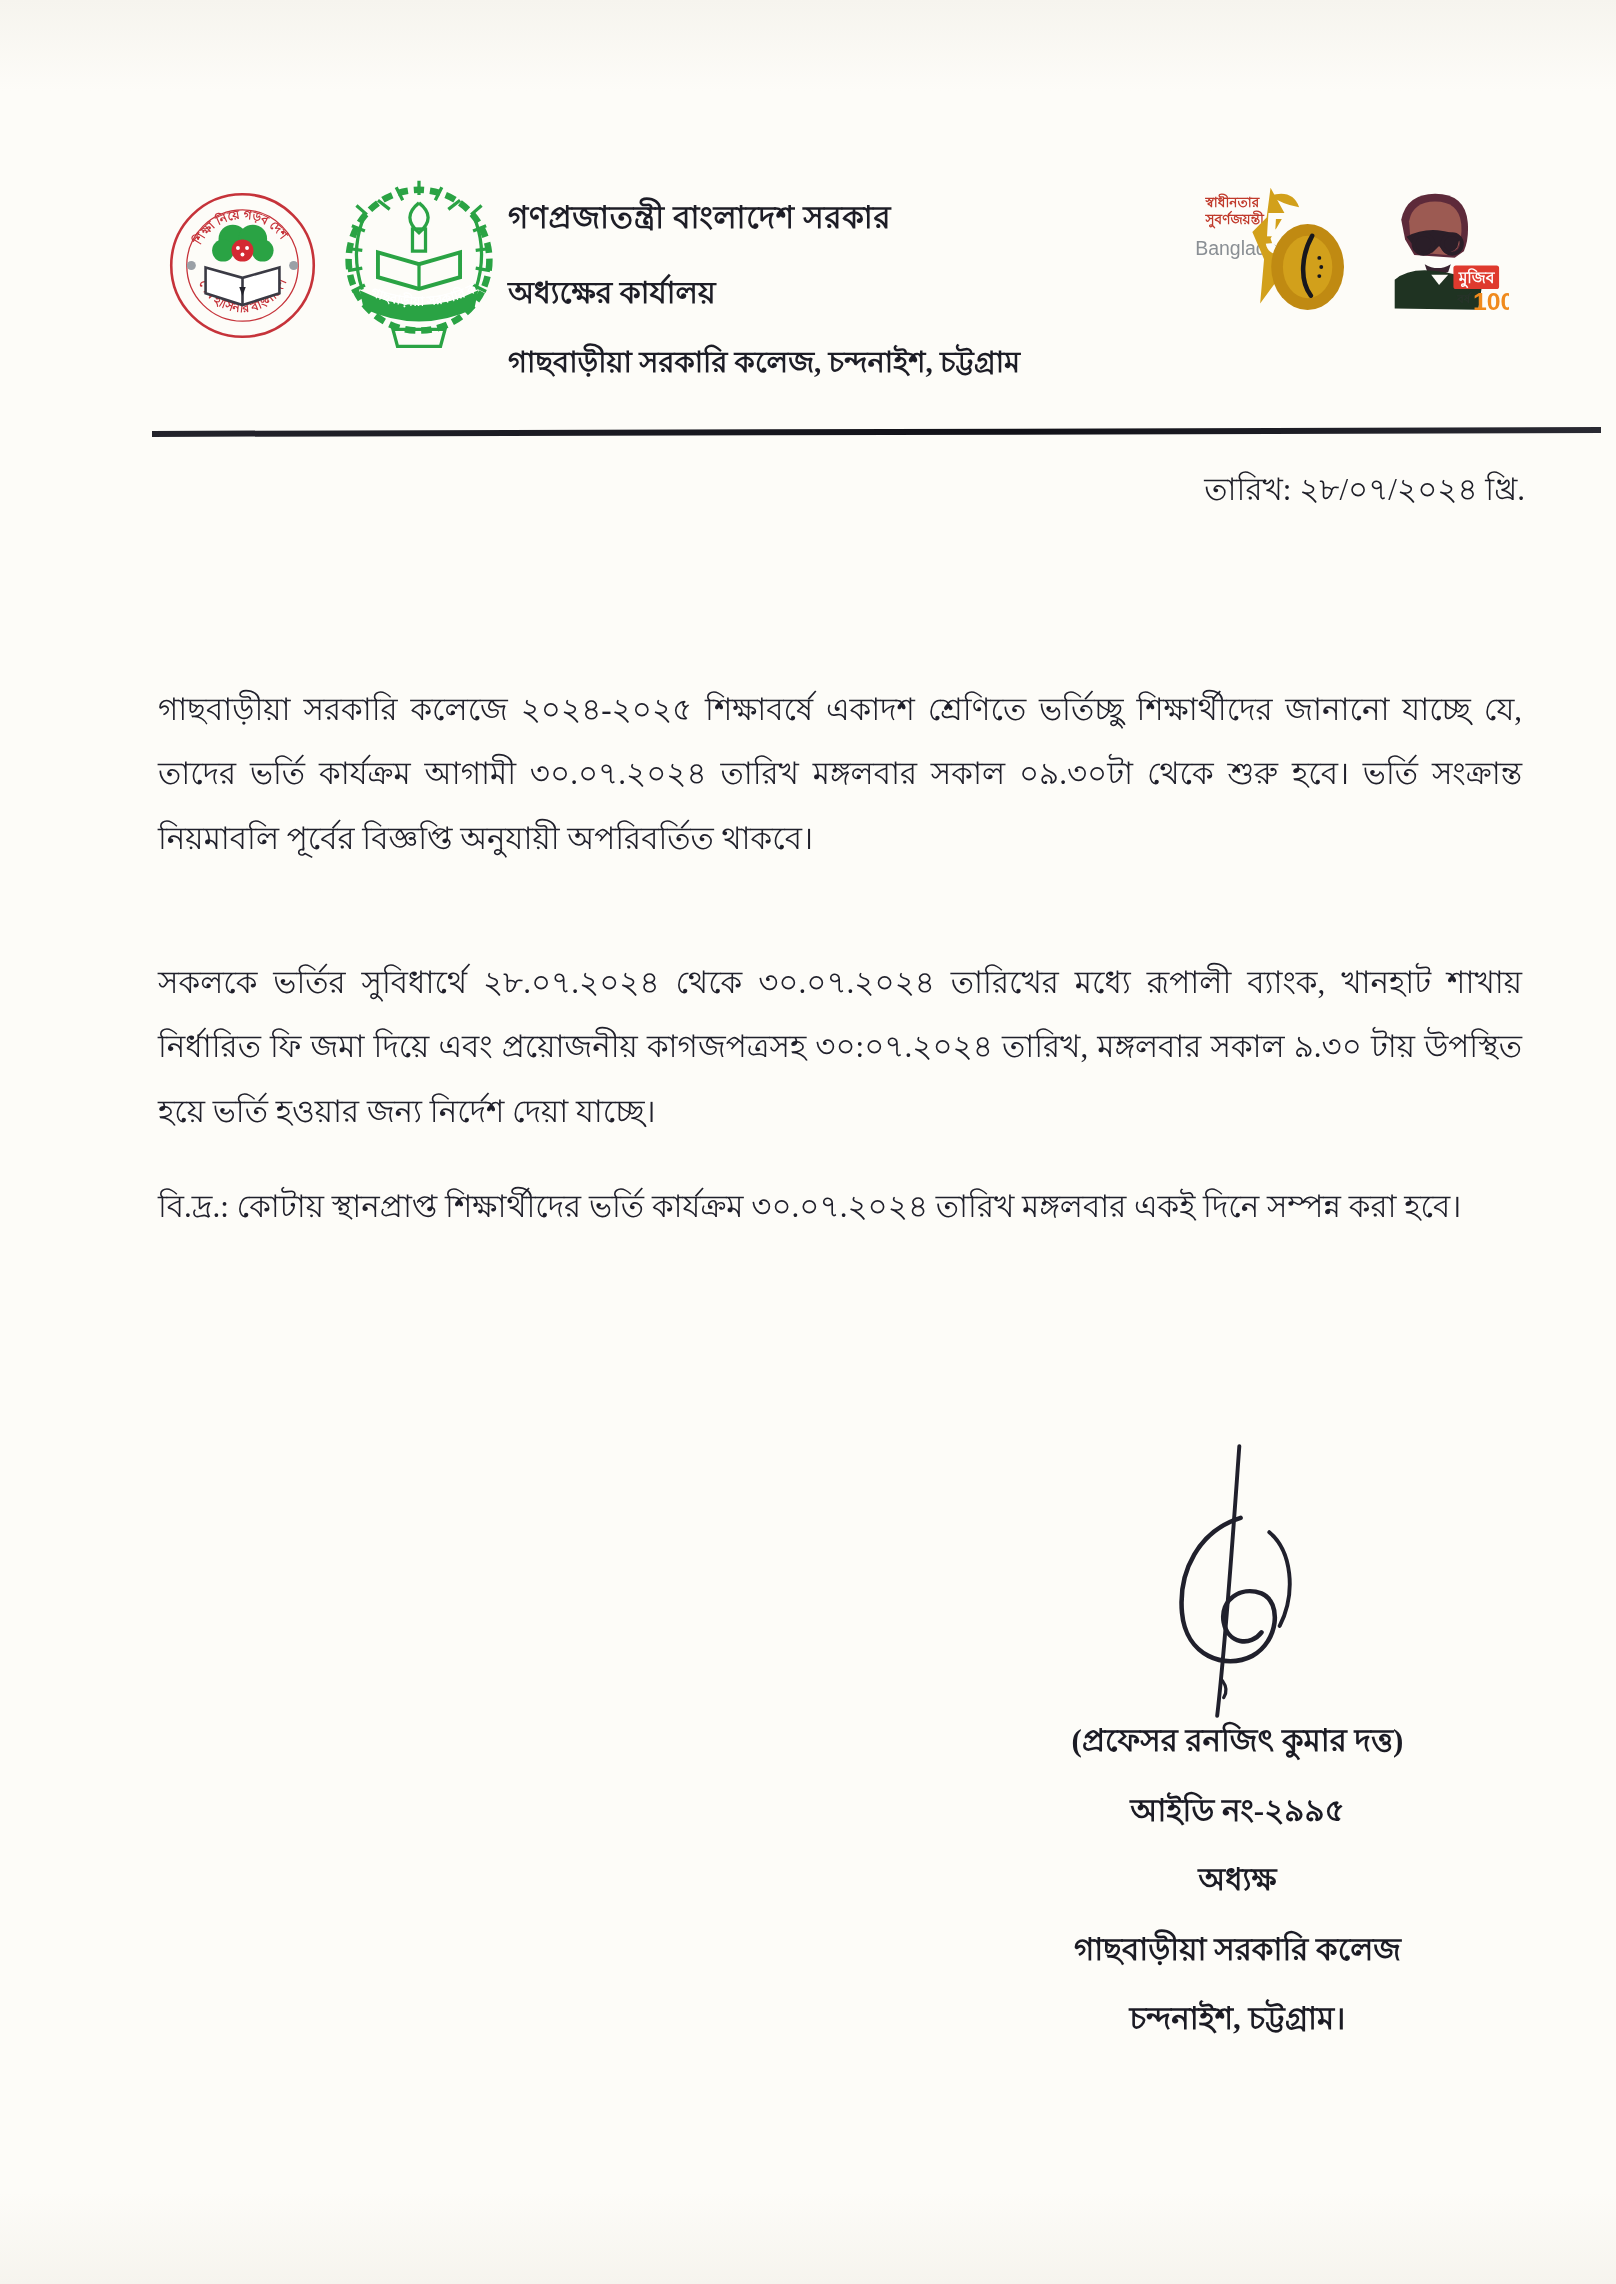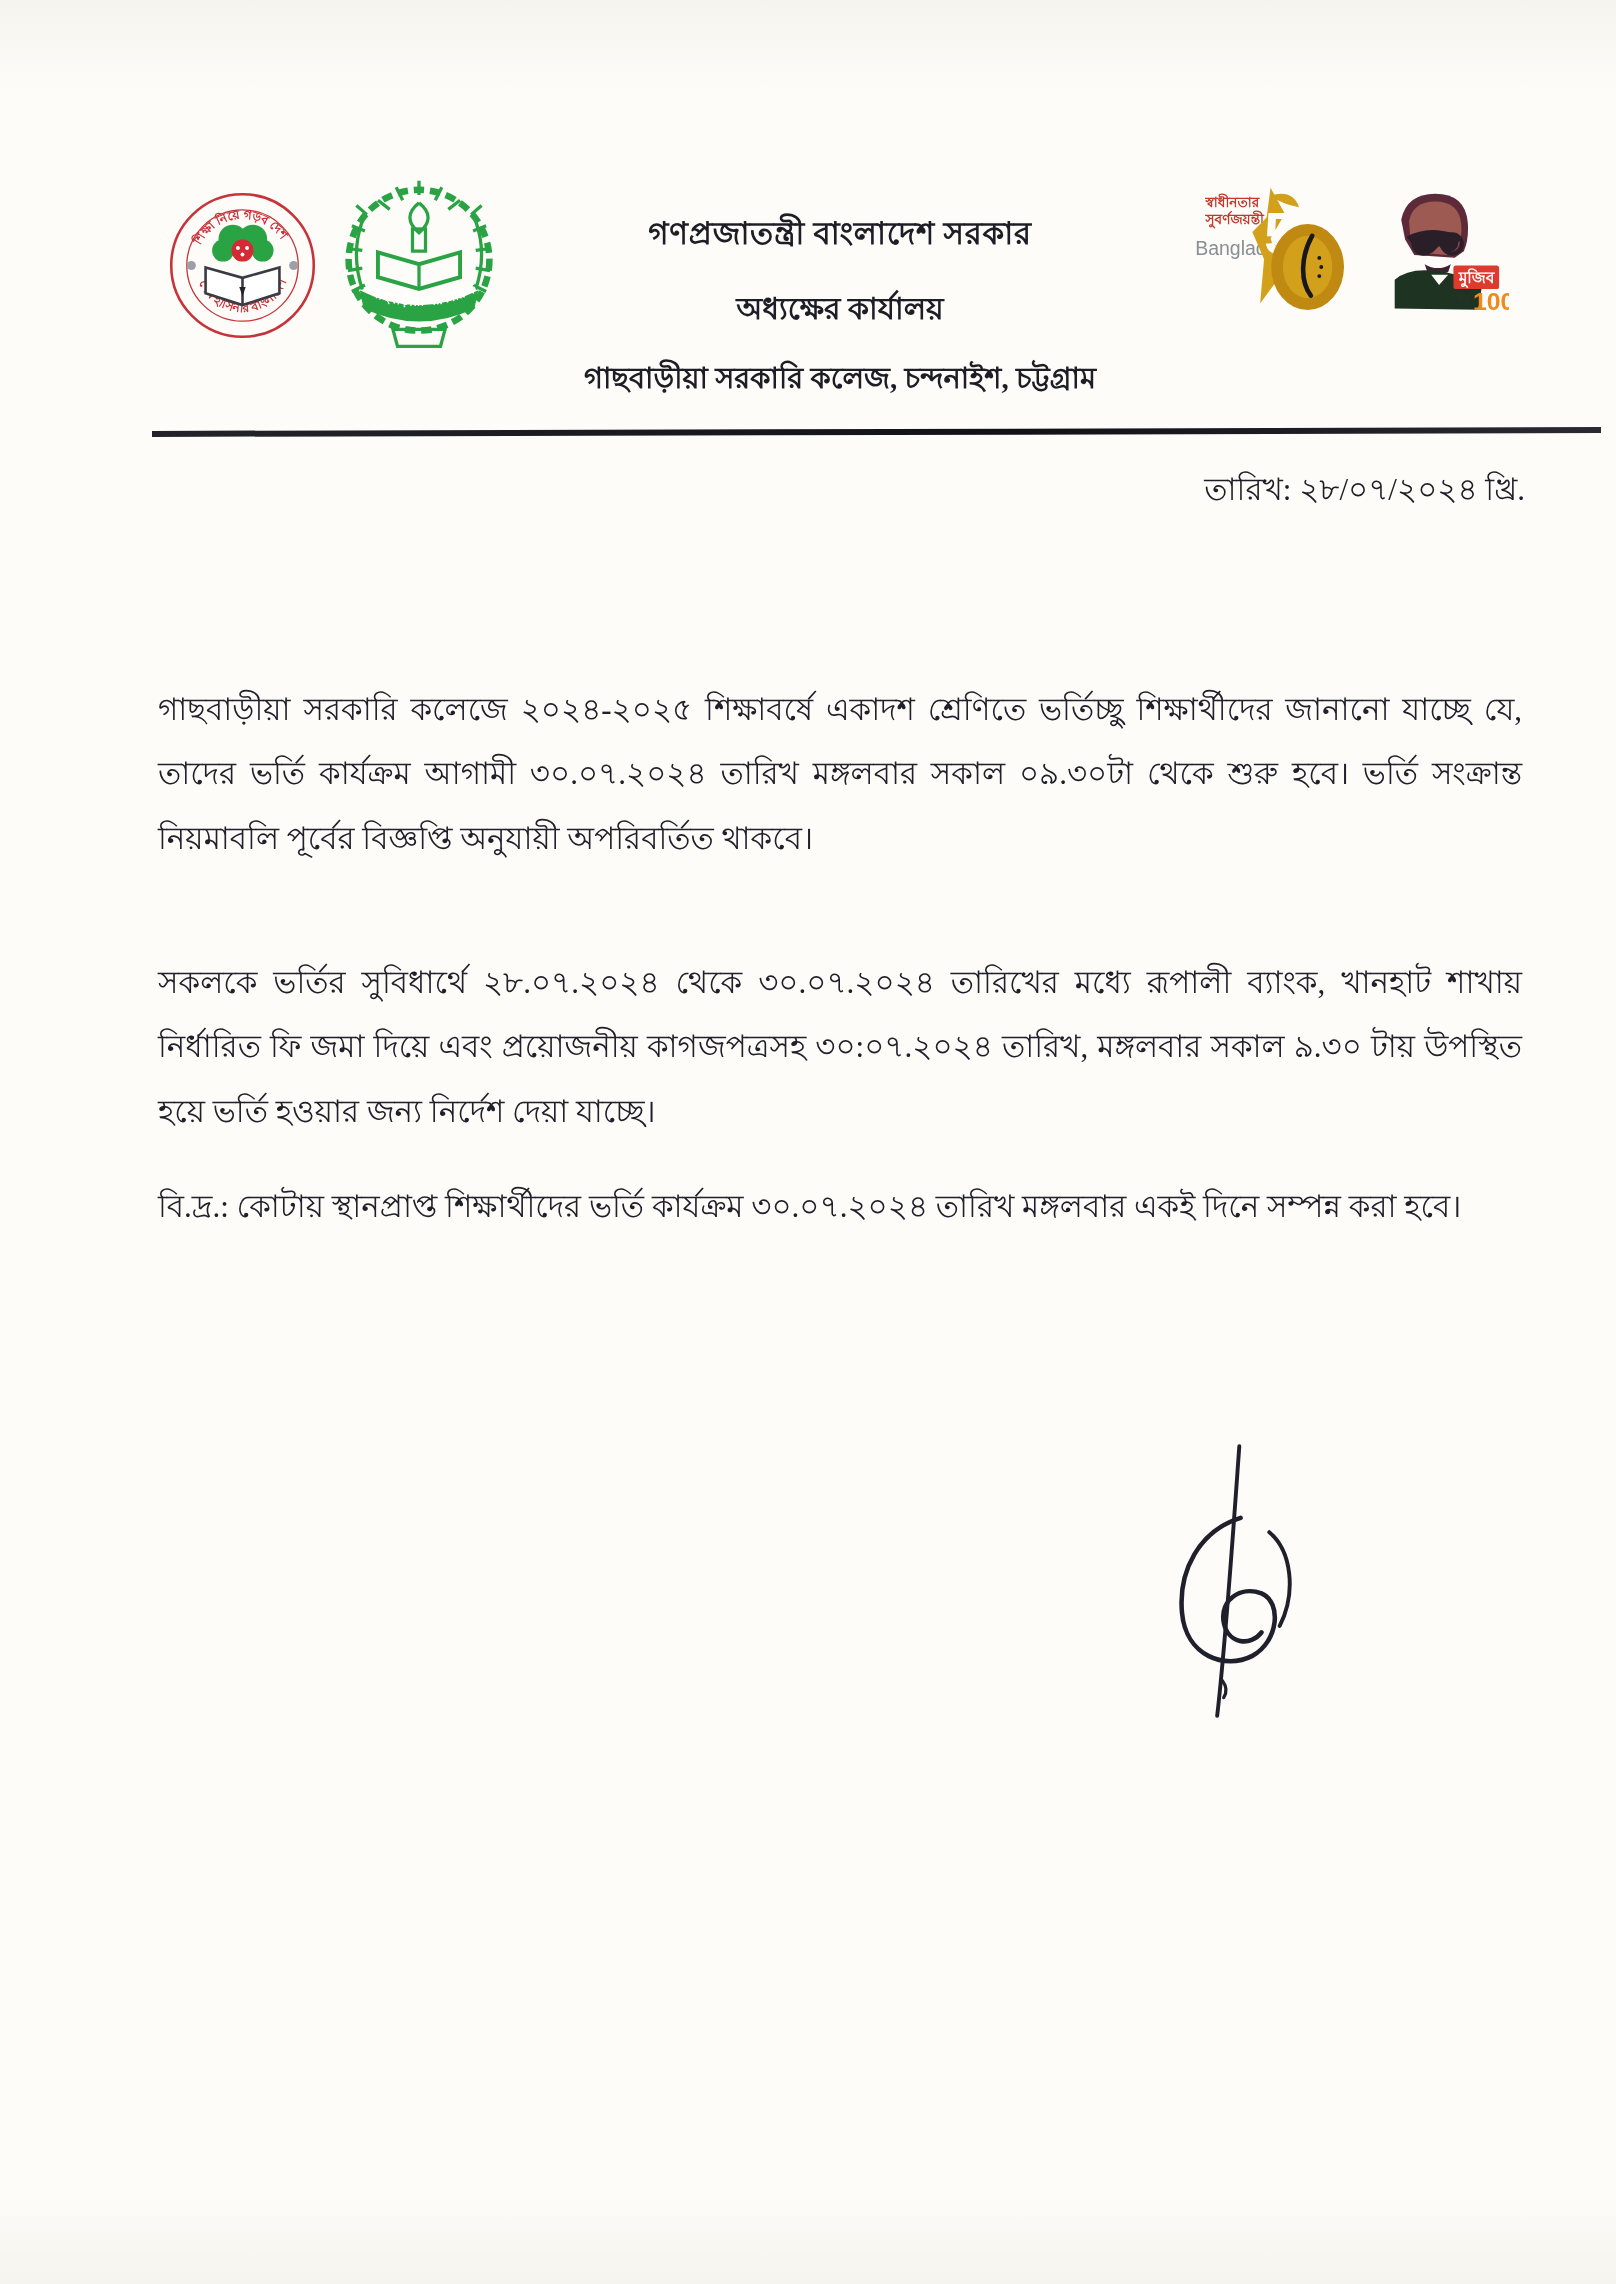--- a/index.html
+++ b/index.html
@@ -11,21 +11,21 @@
   }
   .page{
     position:relative;width:1616px;height:2284px;overflow:hidden;
     background:linear-gradient(180deg,#f6f4ee 0%,#fdfcf8 4%,#fdfcf8 96%,#f6f4ee 100%);
   }
   
   .seal-left{position:absolute;left:168px;top:190px;width:149px;height:151px;}
   .seal-college{position:absolute;left:337px;top:169px;width:164px;height:189px;}
   .logo-b50{position:absolute;left:1187px;top:176px;width:171px;height:143px;}
   .logo-mujib{position:absolute;left:1375px;top:182px;width:134px;height:137px;}
-  .header-text{position:absolute;left:508px;top:193px;width:664px;text-align:center;margin-top:16px;}
+  .header-text{position:absolute;left:508px;top:193px;width:664px;text-align:left;}
   .govt-line{font-size:31px;font-weight:700;letter-spacing:0.7px;}
   .office-line{font-size:30px;font-weight:700;margin-top:23.5px;}
   .college-line{font-size:29px;font-weight:700;margin-top:19.5px;white-space:nowrap;}
   .contact-line{position:absolute;left:0;top:354px;width:100%;text-align:center;
     font-size:27px;font-weight:700;white-space:nowrap;}
   .contact-line a{color:#2525d8;text-decoration:underline;text-decoration-thickness:2px;font-weight:700;}
   .eiin-line{position:absolute;left:0;top:393px;width:100%;text-align:center;
     font-size:27px;font-weight:700;letter-spacing:0.7px;}
   .rule{position:absolute;left:152px;top:429px;width:1449px;height:5.9px;
     background:linear-gradient(90deg,#23232b,#111118 60%,#2a2a33);transform:rotate(-0.15deg);}
@@ -154,15 +154,22 @@
 
   <svg class="sig-scrawl" viewBox="0 0 380 430">
     <g fill="none" stroke="#20202c" stroke-linecap="round">
       <path d="M212,8 C206,90 192,300 178,422" stroke-width="6"></path>
       <path d="M214,118 C150,138 118,200 124,264 C130,330 190,352 232,330 C272,308 278,248 246,234 C214,222 182,244 188,278 C194,312 230,316 246,294" stroke-width="7"></path>
       <path d="M258,140 C292,168 300,232 274,284" stroke-width="6"></path>
       <path d="M186,368 q10,14 2,26" stroke-width="5"></path>
     </g>
   </svg>
 
+  <div class="sig-block">
+    <div>(প্রফেসর রনজিৎ কুমার দত্ত)</div>
+    <div>আইডি নং-২৯৯৫</div>
+    <div>অধ্যক্ষ</div>
+    <div>গাছবাড়ীয়া সরকারি কলেজ</div>
+    <div>চন্দনাইশ, চট্টগ্রাম।</div>
+  </div>
 
 </div>
 
 
 </body></html>

